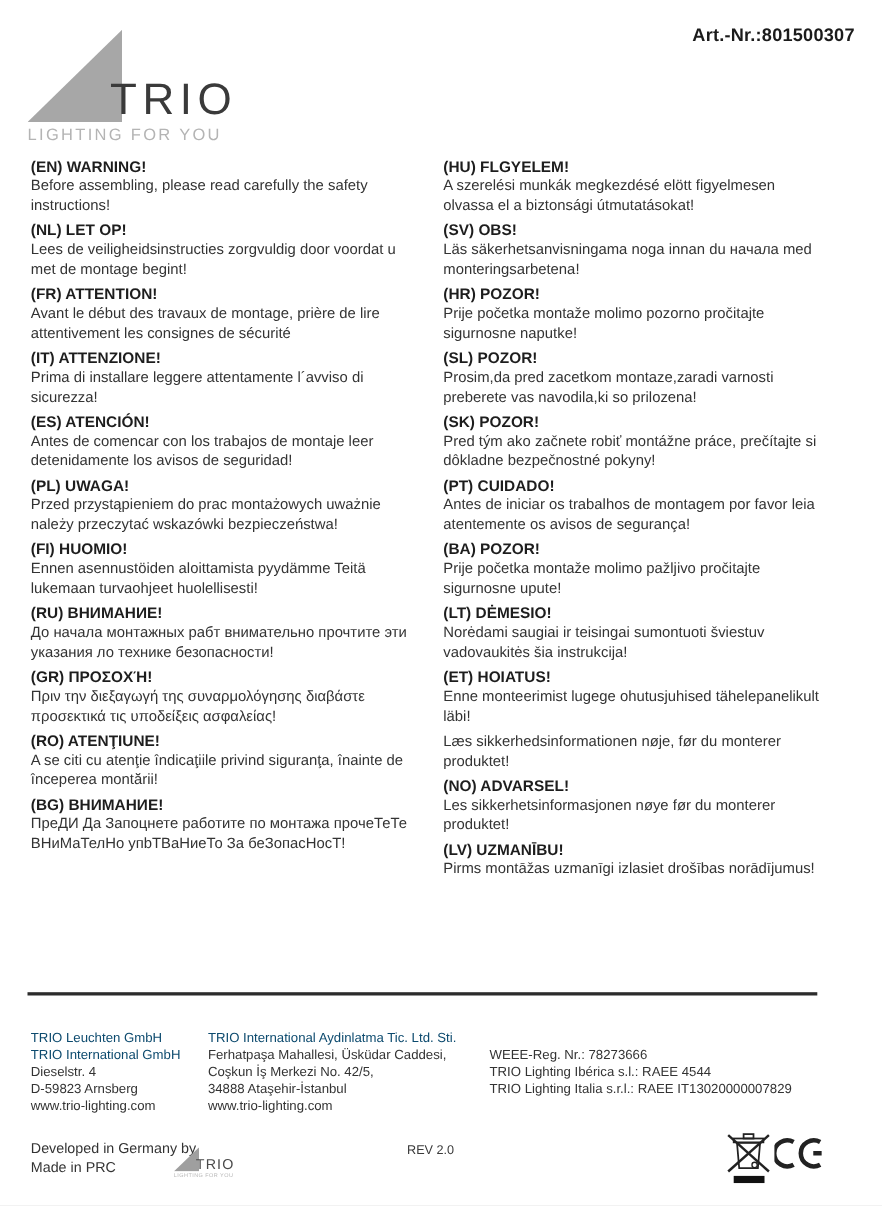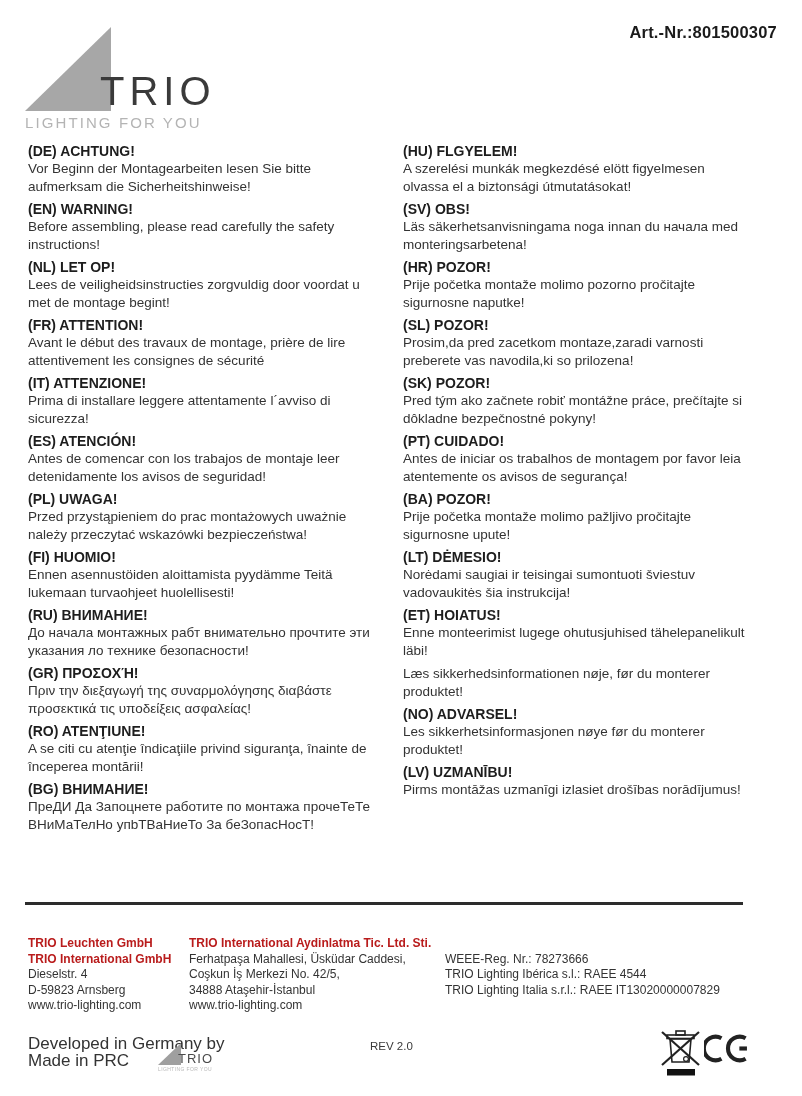--- a/index.html
+++ b/index.html
@@ -23,24 +23,24 @@
   .bb{font-size:13.5px;line-height:17.5px;white-space:pre-line;color:#333;}
 
   
   .rule{position:absolute;left:25px;top:902px;width:718px;height:2.5px;background:#2c2c2c;}
 
   
   .fcol{position:absolute;font-size:12px;line-height:15.6px;color:#333;}
   .f1{left:28px;top:936px;width:158px;}
   .f2{left:189px;top:936px;width:252px;}
   .f3{left:445px;top:951.5px;width:350px;}
-  .fl.bold{font-weight:bold;color:#b91c1c;}
-
-  
-  .origin{position:absolute;left:28px;top:1036px;font-size:17px;line-height:16.5px;white-space:pre-line;color:#333;}
+  .fl.bold{font-weight:normal;color:#0c4a6e;}
+
+  
+  .origin{position:absolute;left:28px;top:1036px;font-size:13px;line-height:16.5px;white-space:pre-line;color:#333;}
   .rev{position:absolute;left:370px;top:1040px;font-size:11.5px;color:#3a3a3a;}
   .logo-sm{position:absolute;left:158px;top:1042px;width:70px;height:36px;}
   .logo-sm .tri{width:23px;height:22px;top:1px;left:0;background:#9f9f9f;}
   .logo-sm .word{left:20px;top:10px;font-size:13px;letter-spacing:1px;color:#4a4a4a;}
   .logo-sm .tag{top:25px;left:0;font-size:5px;letter-spacing:.4px;color:#b8b8b8;}
   .weee{position:absolute;left:660px;top:1029px;}
   .ce{position:absolute;left:704px;top:1034px;}
 </style>
 </head>
 <body>
@@ -50,25 +50,20 @@
   <div class="art">Art.-Nr.:801500307</div>
 
   <div class="logo">
     <div class="tri"></div>
     <div class="word">TRIO</div>
     <div class="tag">LIGHTING FOR YOU</div>
   </div>
 
   <div class="col col-l">
 
-  <div class="block">
-        <div class="bh">(DE) ACHTUNG!</div>
-        <div class="bb">Vor Beginn der Montagearbeiten lesen Sie bitte
-aufmerksam die Sicherheitshinweise!</div>
-      </div>
       <div class="block">
         <div class="bh">(EN) WARNING!</div>
         <div class="bb">Before assembling, please read carefully the safety
 instructions!</div>
       </div>
       <div class="block">
         <div class="bh">(NL) LET OP!</div>
         <div class="bb">Lees de veiligheidsinstructies zorgvuldig door voordat u
 met de montage begint!</div>
       </div>

